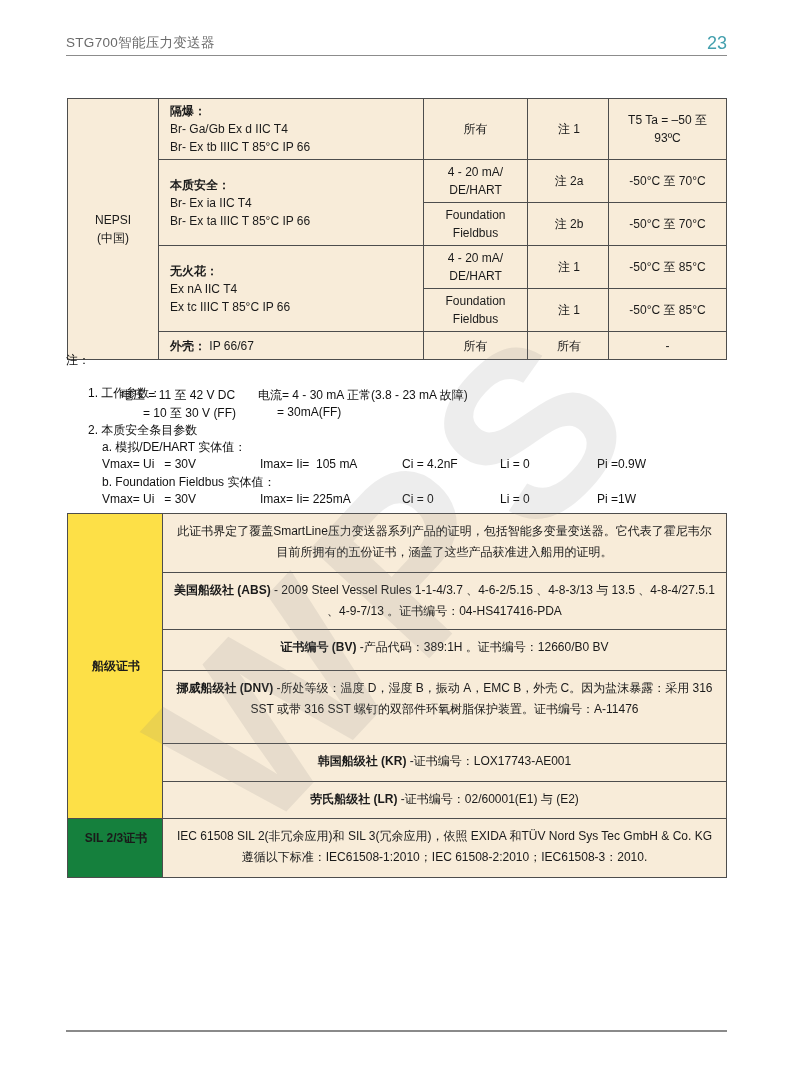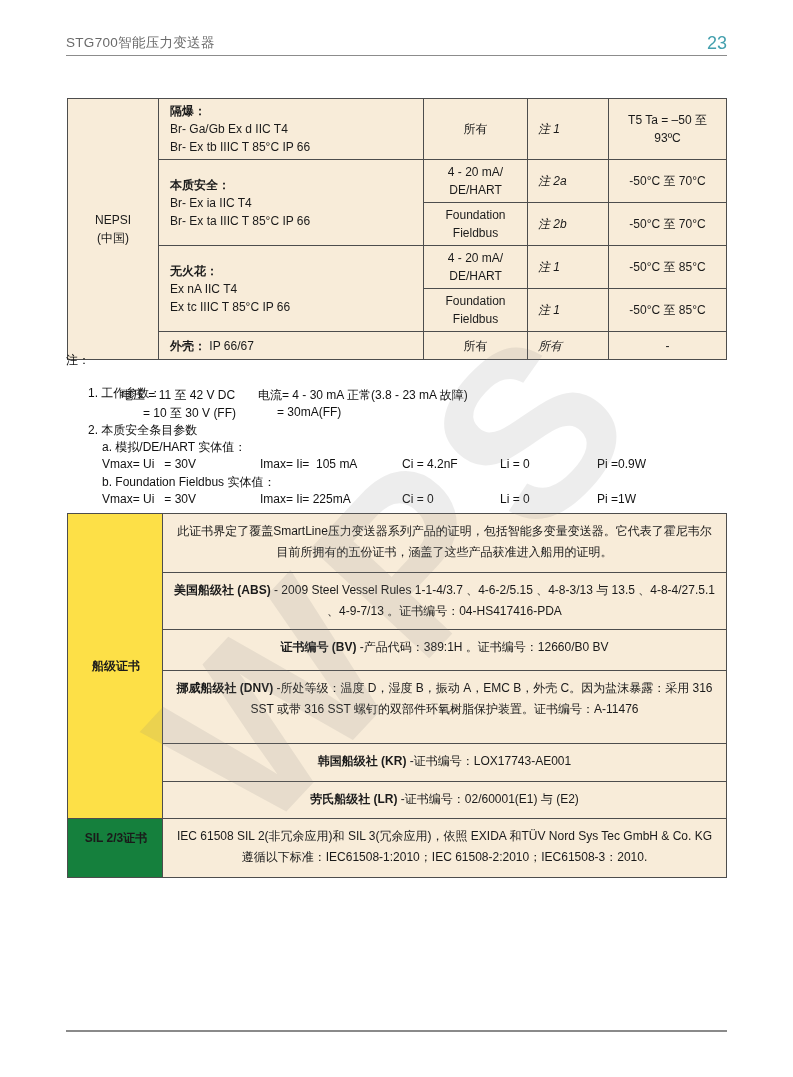--- a/index.html
+++ b/index.html
@@ -18,21 +18,21 @@
   table { border-collapse:collapse; table-layout:fixed; font-size:12px; }
   td { border:1px solid #4d4d4d; overflow:hidden; }
   .bold { font-weight:bold; }
   .prelines { white-space:pre-line; }
 
   
   .t1 { position:absolute; left:67px; top:98px; width:660px; background:#f8ecd9; }
   .t1 td { padding:3px 8px; line-height:1.5; }
   .t1 .c-center { text-align:center; vertical-align:middle; }
   .t1 .c-desc   { text-align:left; vertical-align:middle; padding-left:11px; }
-  .t1 .c-note   { text-align:left; vertical-align:middle; padding-left:10px;font-style:italic; }
+  .t1 .c-note   { text-align:center; vertical-align:middle; padding-left:10px; }
 
   
   .note-item { position:absolute; font-size:12px; white-space:pre; color:#111; }
 
   
   .t2 { position:absolute; left:67px; top:513px; width:660px; background:#f8ecd9; }
   .t2 td { padding:7px 11px; line-height:1.75; vertical-align:top; text-align:center; }
   .t2 .c-label { background:#fde047; vertical-align:middle; padding-left:13px; font-weight:bold; }
   .t2 .c-label-top { background:#15803d; vertical-align:top; padding-top:9px; padding-left:13px; font-weight:bold; }
 

